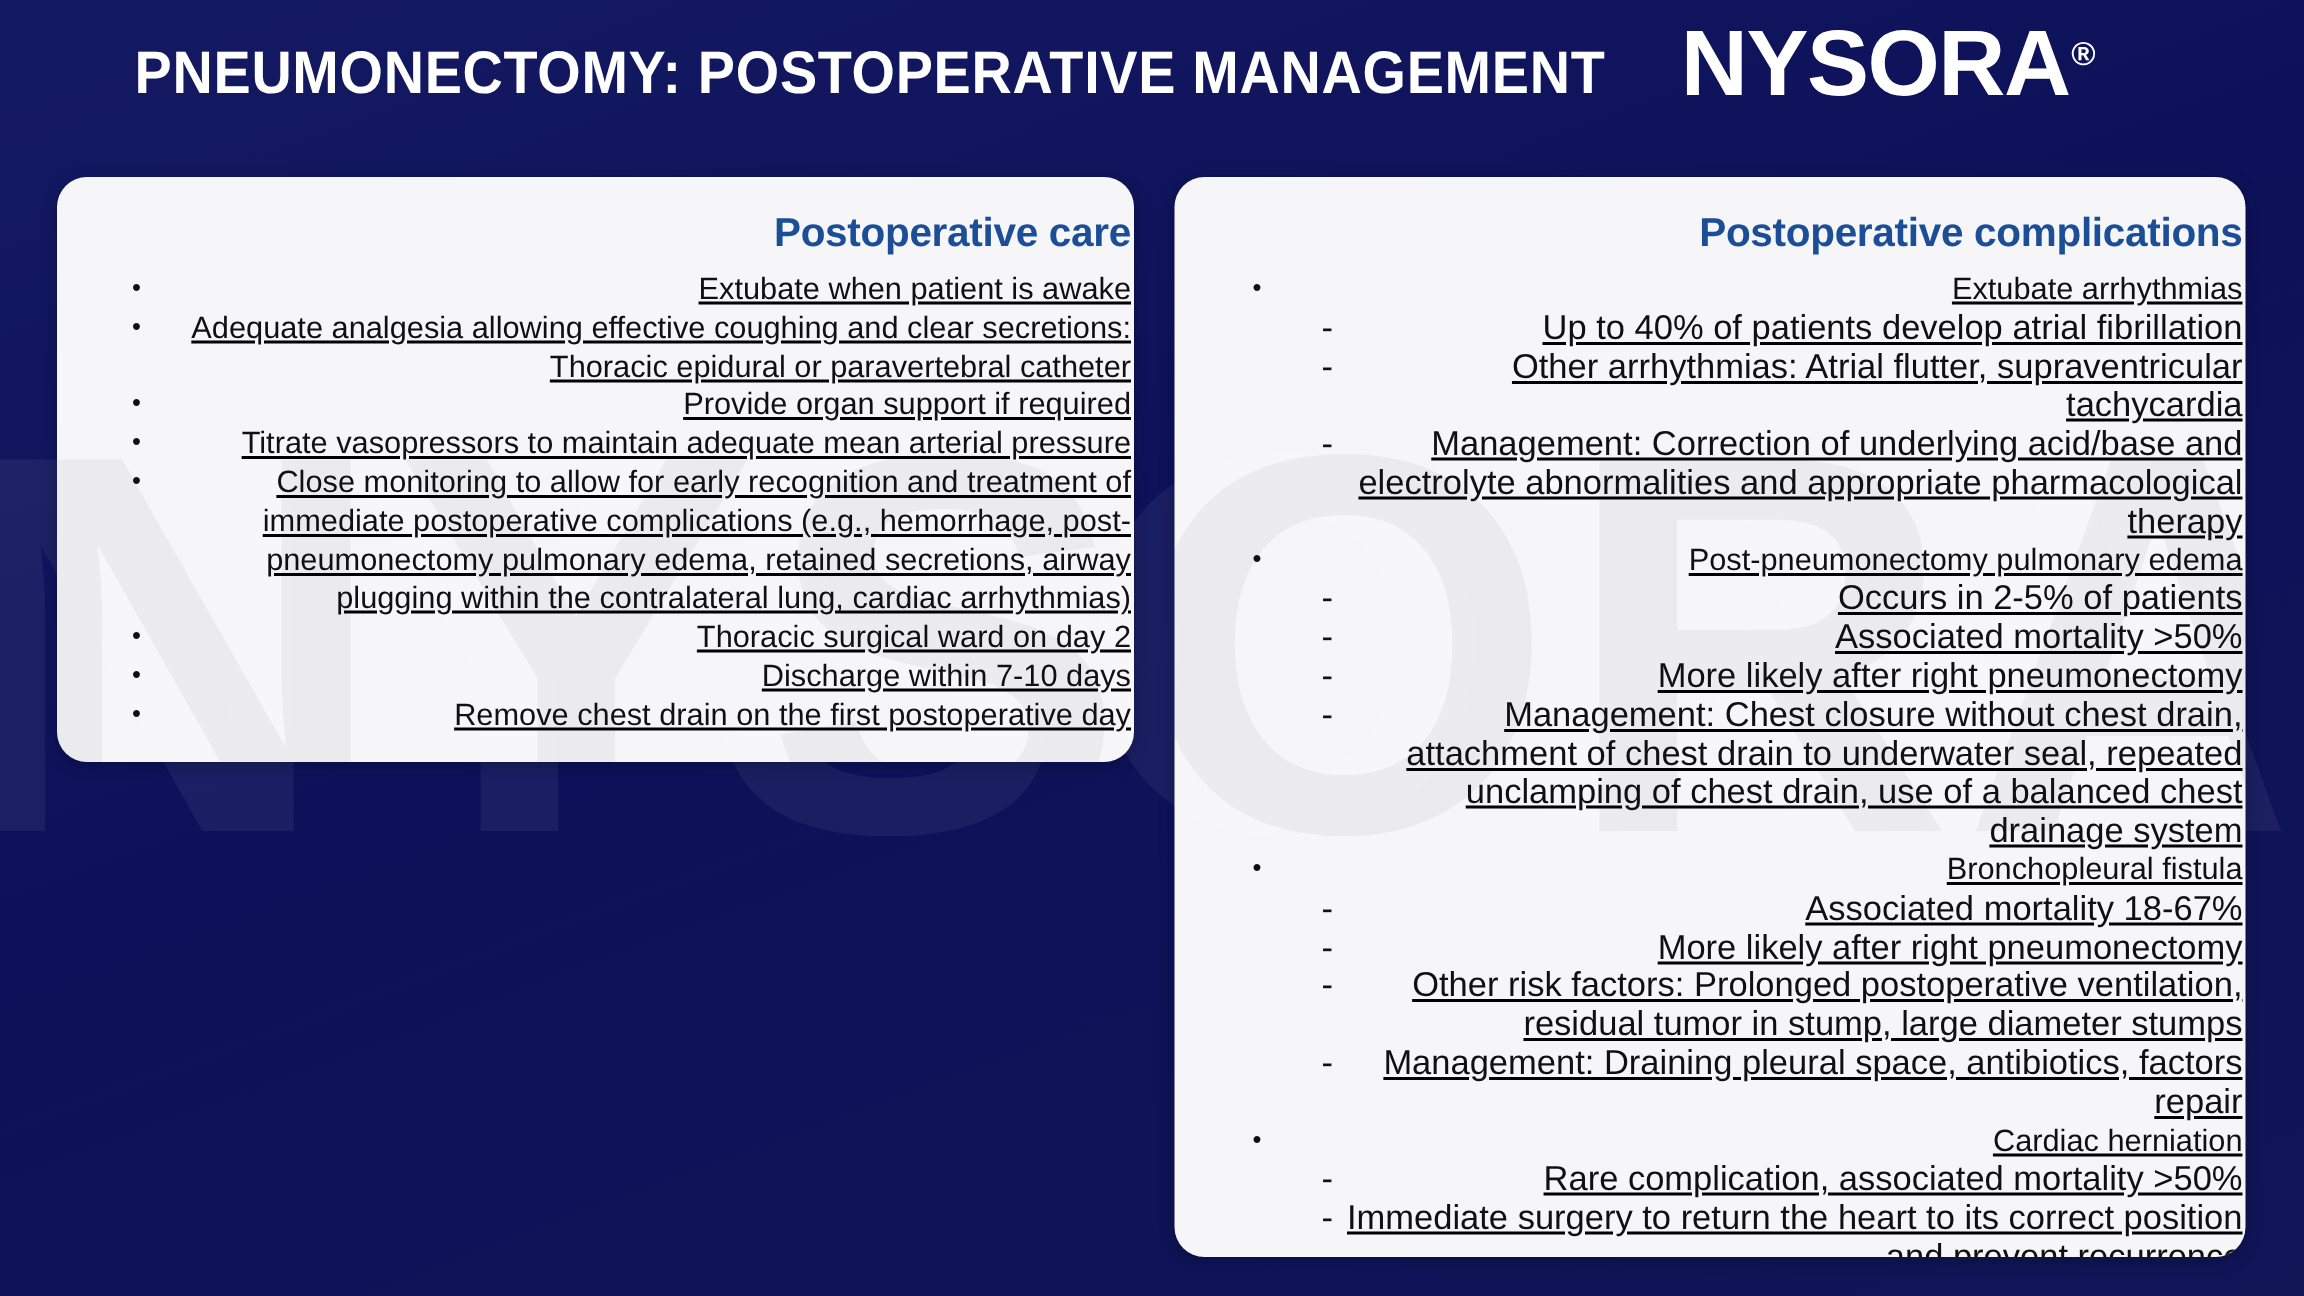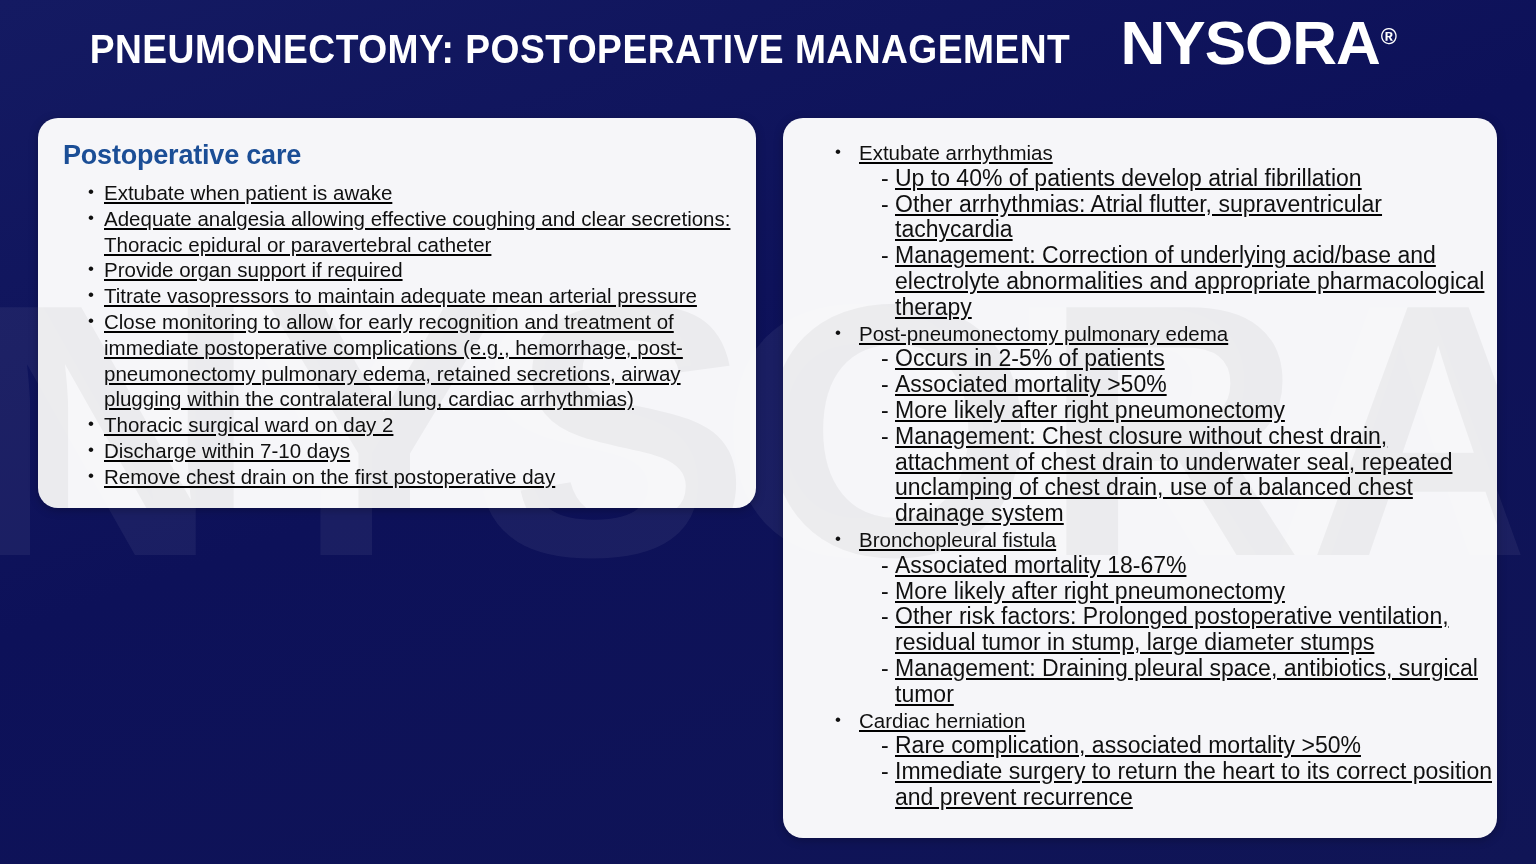--- a/index.html
+++ b/index.html
@@ -98,20 +98,21 @@
     box-shadow: 0 2px 10px rgba(0,0,0,0.25);
   }
 
   #card-left  { left: 38px;  top: 118px; width: 718px; height: 390px; }
   #card-right { left: 783px; top: 118px; width: 714px; height: 720px; }
 
   .card-inner {
     position: relative;
     z-index: 1;
     padding: 22px 2px 10px 22px;
+    text-align: right;
   }
 
   
   .card-ghost {
     position: absolute;
     font-family: "Liberation Sans", sans-serif;
     font-weight: bold;
     font-size: 360px;
     letter-spacing: 6px;
     line-height: 1;
@@ -214,37 +215,38 @@
           <li class="bullet">Thoracic surgical ward on day 2</li>
           <li class="bullet">Discharge within 7-10 days</li>
           <li class="bullet">Remove chest drain on the first postoperative day</li>
         </ul>
     </div>
   </div>
 
   <div class="card" id="card-right">
     <div class="card-ghost"><span>NYSORA</span></div>
     <div class="card-inner">
+      <div class="card-heading">Postoperative complications</div>
       <ul class="bullets" id="right-list">
           <li class="bullet"><span>Extubate arrhythmias</span><ul class="subitems">
               <li class="subitem">Up to 40% of patients develop atrial fibrillation</li>
               <li class="subitem">Other arrhythmias: Atrial flutter, supraventricular tachycardia</li>
               <li class="subitem">Management: Correction of underlying acid/base and electrolyte abnormalities and appropriate pharmacological therapy</li>
             </ul></li>
           <li class="bullet"><span>Post-pneumonectomy pulmonary edema</span><ul class="subitems">
               <li class="subitem">Occurs in 2-5% of patients</li>
               <li class="subitem">Associated mortality &gt;50%</li>
               <li class="subitem">More likely after right pneumonectomy</li>
               <li class="subitem">Management: Chest closure without chest drain, attachment of chest drain to underwater seal, repeated unclamping of chest drain, use of a balanced chest drainage system</li>
             </ul></li>
           <li class="bullet"><span>Bronchopleural fistula</span><ul class="subitems">
               <li class="subitem">Associated mortality 18-67%</li>
               <li class="subitem">More likely after right pneumonectomy</li>
               <li class="subitem">Other risk factors: Prolonged postoperative ventilation, residual tumor in stump, large diameter stumps</li>
-              <li class="subitem">Management: Draining pleural space, antibiotics, surgical tumor</li>
+              <li class="subitem">Management: Draining pleural space, antibiotics, factors repair</li>
             </ul></li>
           <li class="bullet"><span>Cardiac herniation</span><ul class="subitems">
               <li class="subitem">Rare complication, associated mortality &gt;50%</li>
               <li class="subitem">Immediate surgery to return the heart to its correct position and prevent recurrence</li>
             </ul></li>
         </ul>
     </div>
   </div>
 
 </div>

